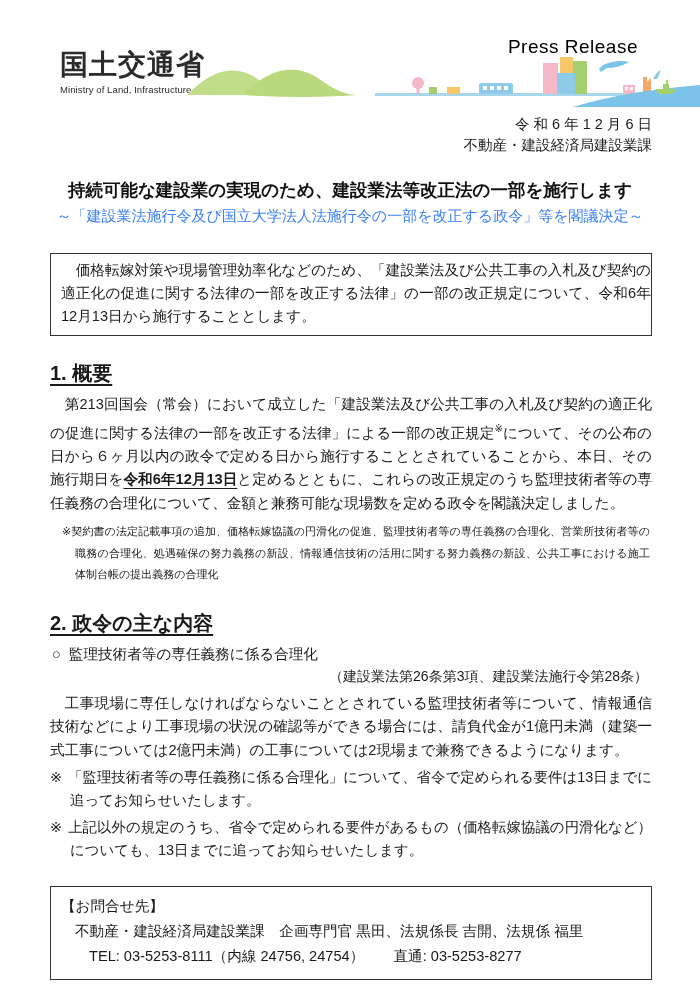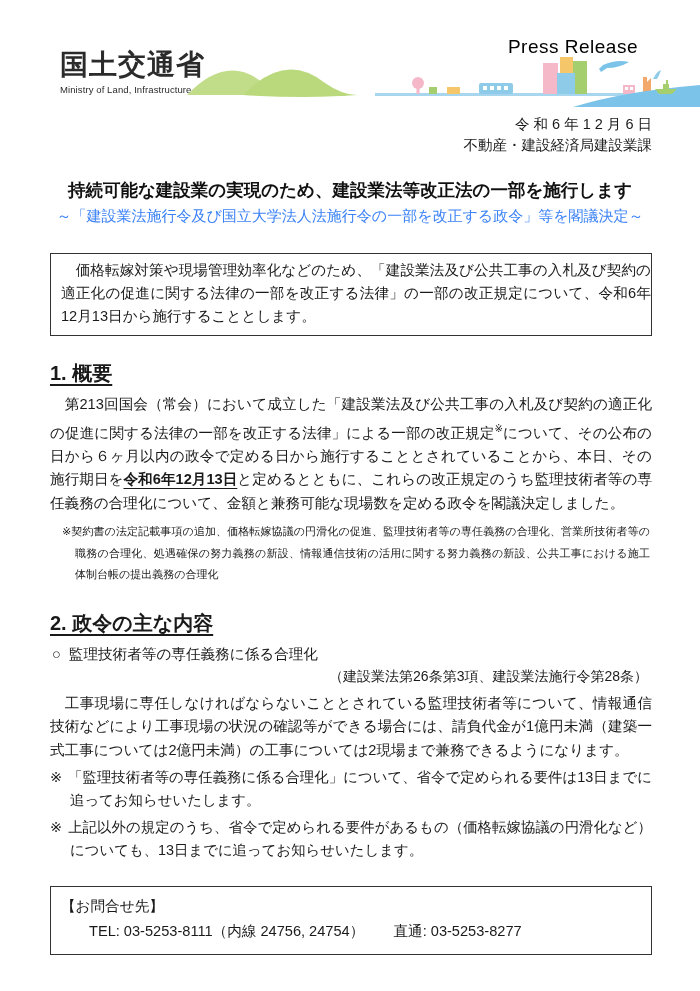--- a/index.html
+++ b/index.html
@@ -159,16 +159,17 @@
     <h2 class="sec-heading">2. 政令の主な内容</h2>
     <div class="item-line"><span class="marker">○</span><span>監理技術者等の専任義務に係る合理化</span></div>
     <div class="reference">（建設業法第26条第3項、建設業法施行令第28条）</div>
     <p class="body-para">　工事現場に専任しなければならないこととされている監理技術者等について、情報通信技術などにより工事現場の状況の確認等ができる場合には、請負代金が1億円未満（建築一式工事については2億円未満）の工事については2現場まで兼務できるようになります。</p>
     <p class="kome-para"><span class="kome-mark">※</span><span>「監理技術者等の専任義務に係る合理化」について、省令で定められる要件は13日までに追ってお知らせいたします。</span></p>
     <p class="kome-para"><span class="kome-mark">※</span><span>上記以外の規定のうち、省令で定められる要件があるもの（価格転嫁協議の円滑化など）についても、13日までに追ってお知らせいたします。</span></p>
   </section>
 
   <div class="contact-box">
     <div>【お問合せ先】</div>
+    <div class="contact-line1">不動産・建設経済局建設業課　企画専門官 黒田、法規係長 吉開、法規係 福里</div>
     <div class="contact-line2">TEL: 03-5253-8111（内線 24756, 24754）　　直通: 03-5253-8277</div>
   </div>
 
 </div>
 
 </body></html>

